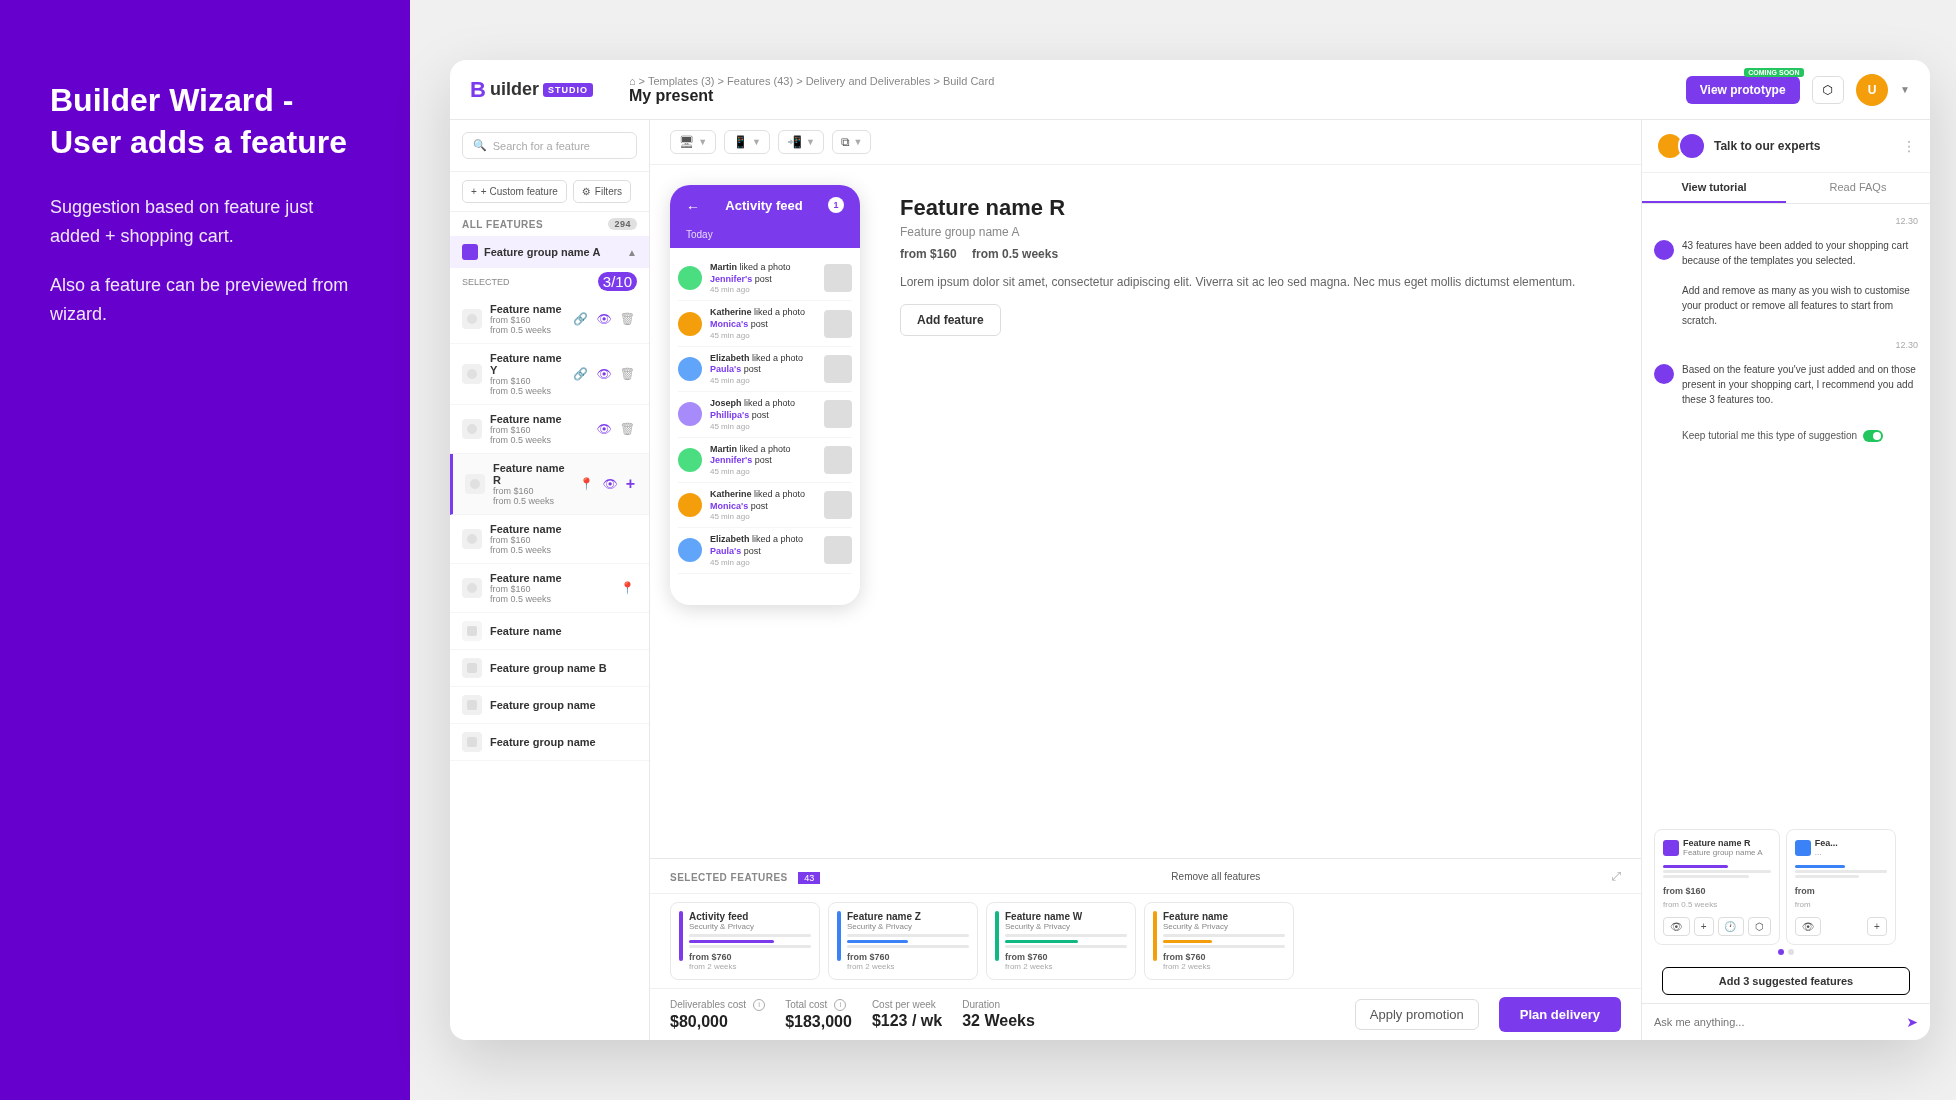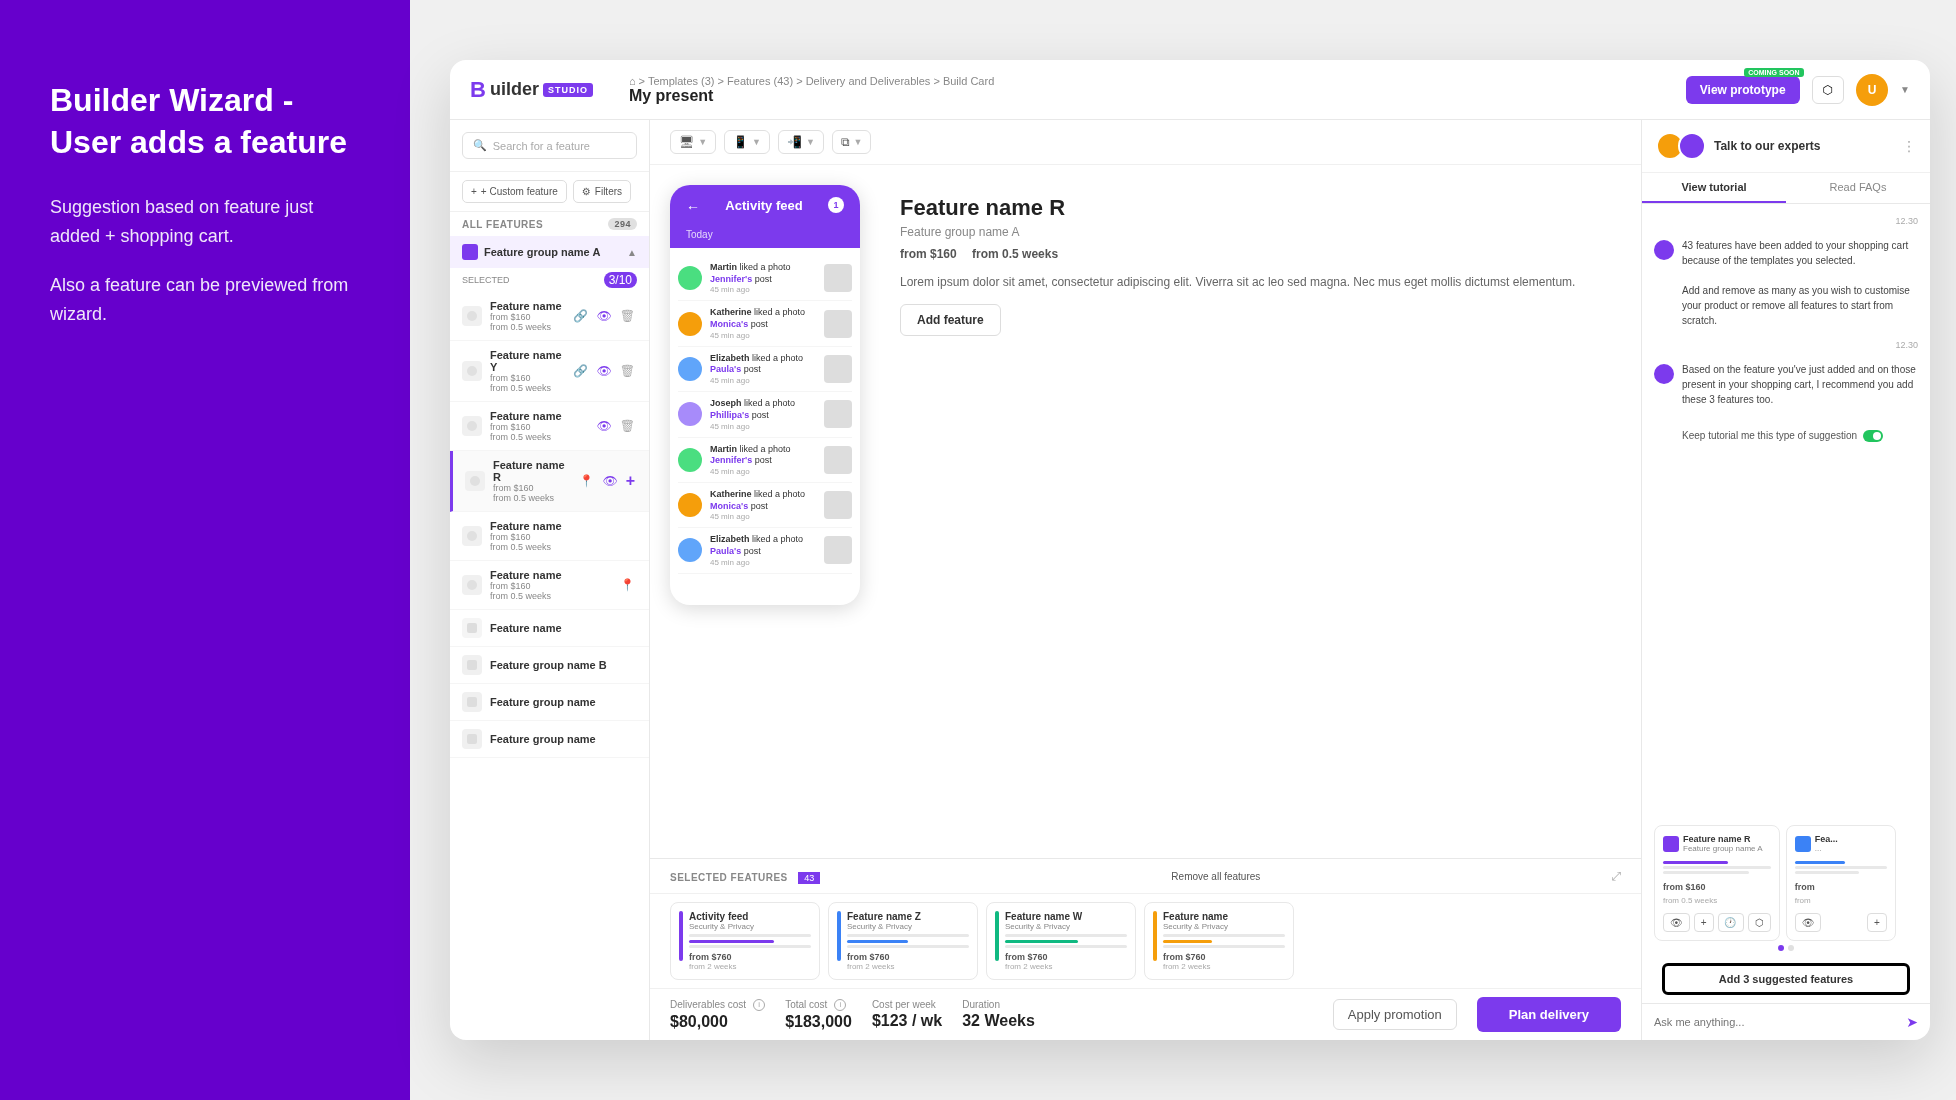--- a/index.html
+++ b/index.html
@@ -147,21 +147,21 @@
     .group-icon { width: 16px; height: 16px; background: #7c3aed; border-radius: 3px; display: flex; align-items: center; justify-content: center; }
 
     .selected-row {
       display: flex;
       align-items: center;
       justify-content: space-between;
       padding: 4px 12px;
       font-size: 9px;
       color: #888;
     }
-    .selected-badge { background: #7c3aed; color: white; border-radius: 10px; padding: 1px 5px; font-size: 12px; }
+    .selected-badge { background: #7c3aed; color: white; border-radius: 10px; padding: 1px 5px; font-size: 15px; }
 
     .feature-item {
       display: flex;
       align-items: center;
       padding: 8px 12px;
       border-bottom: 1px solid #f5f5f5;
       gap: 8px;
       cursor: pointer;
     }
     .feature-item.highlighted { border-left: 3px solid #7c3aed; }
@@ -323,21 +323,21 @@
       cursor: pointer;
       color: #555;
       margin-left: auto;
       text-align: center;
     }
     .plan-delivery-btn {
       background: #7c3aed;
       color: white;
       border: none;
       border-radius: 6px;
-      padding: 10px 32px;
+      padding: 10px 21px;
       font-size: 13px;
       font-weight: 700;
       cursor: pointer;
     }
 
     
     .chat-panel {
       width: 289px;
       border-left: 1px solid #e8e8e8;
       display: flex;
@@ -422,21 +422,21 @@
     .sug-line { height: 3px; background: #e8e8e8; border-radius: 2px; }
     .sug-line.purple { background: #7c3aed; width: 60%; }
     .sug-card-price { font-size: 9px; color: #555; font-weight: 600; }
     .sug-card-weeks { font-size: 8px; color: #aaa; }
     .sug-card-actions { display: flex; gap: 4px; justify-content: space-between; margin-top: 4px; }
     .sug-action-btn { border: 1px solid #ddd; border-radius: 4px; padding: 3px 6px; font-size: 10px; background: none; cursor: pointer; color: #555; }
 
     .add-suggested-btn {
       margin: 8px 20px;
       background: none;
-      border: 3px solid #000000;
+      border: 1px solid #000000;
       border-radius: 6px;
       padding: 7px;
       font-size: 11px;
       font-weight: 600;
       color: #333;
       cursor: pointer;
       text-align: center;
       flex-shrink: 0;
     }
 

